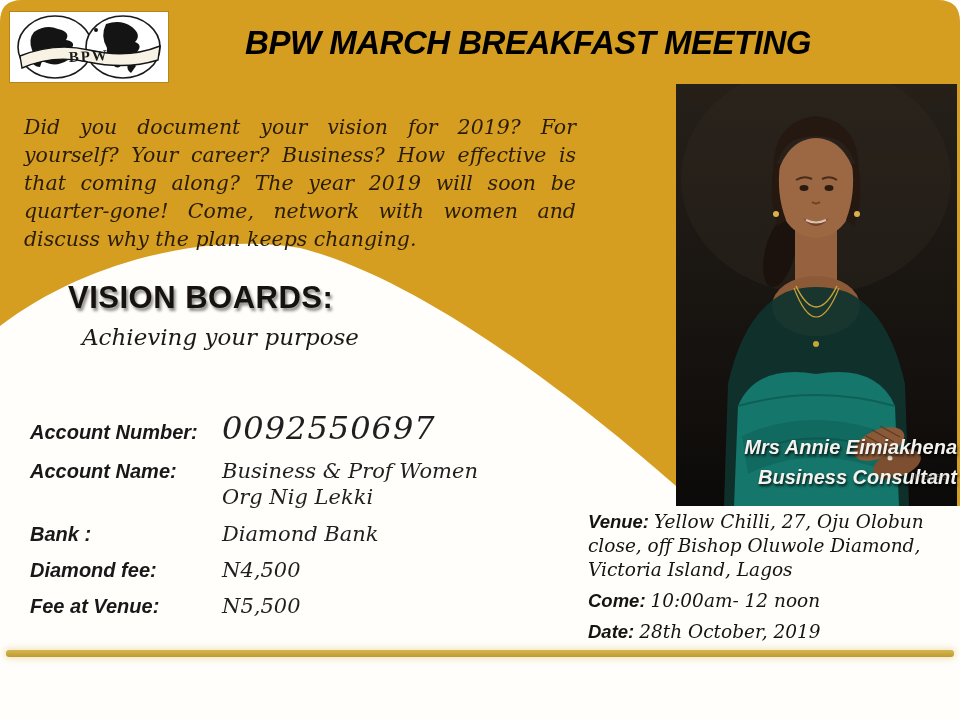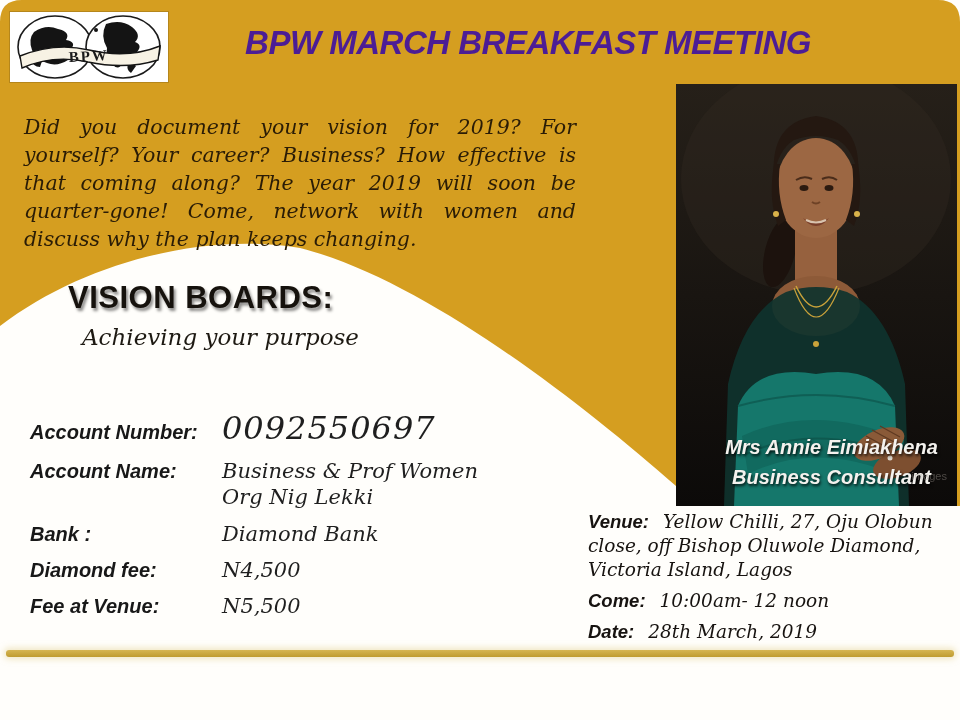--- a/index.html
+++ b/index.html
@@ -2,21 +2,21 @@
 <html><head>
 <meta charset="utf-8">
 <style>
   html,body{margin:0;padding:0;background:#ffffff;}
   .flyer{position:relative;width:960px;height:720px;overflow:hidden;background:#fffefb;
          font-family:"Liberation Sans",sans-serif;}
   .bg-svg{position:absolute;left:0;top:0;pointer-events:none;}
 
   
   .banner-title{position:absolute;left:0;right:0;top:24px;text-align:center;padding-left:96px;
-    font:italic bold 33px "Liberation Sans",sans-serif;letter-spacing:-.5px;color:#4c1d95;margin:0;}
+    font:italic bold 33px "Liberation Sans",sans-serif;letter-spacing:-.5px;color:#000000;margin:0;}
   .logo-box{position:absolute;left:10px;top:12px;width:158px;height:70px;background:#ffffff;
     box-shadow:0 0 0 1px rgba(0,0,0,.15);}
 
   
   .intro{position:absolute;left:24px;top:114px;width:552px;margin:0;text-align:justify;
     font:italic 20.5px/1.36 "DejaVu Serif",serif;color:#2A1C06;}
 
   
   .vision{position:absolute;left:68px;top:280px;}
   .vision h2{margin:0;font:italic 900 31px "Liberation Sans",sans-serif;font-style:normal;
@@ -26,31 +26,31 @@
   
   .account{position:absolute;left:30px;top:408px;display:grid;grid-template-columns:192px auto;
     row-gap:10px;align-items:baseline;}
   .acc-label{font:italic bold 20px "Liberation Sans",sans-serif;color:#181818;}
   .acc-value{font:italic 21px/1.25 "DejaVu Serif",serif;color:#1f1f1f;white-space:pre-line;}
   .acc-value.big{font-size:32px;letter-spacing:1px;}
 
   
   .photo{position:absolute;left:676px;top:84px;width:281px;height:422px;margin:0;}
   .photo svg{display:block;}
-  .caption{position:absolute;left:0;right:0;top:352px;text-align:center;padding-left:30px;}
+  .caption{position:absolute;left:0;right:0;top:352px;text-align:right;padding-left:30px;}
   .caption div{font:italic bold 20px "Liberation Sans",sans-serif;color:#f4f2ee;
     text-shadow:1px 2px 3px rgba(0,0,0,.85);margin-bottom:7px;}
   .watermark{position:absolute;right:10px;top:386px;font:11px "Liberation Sans",sans-serif;
     color:#9a938c;opacity:.45;}
 
   
   .details{position:absolute;left:588px;top:510px;width:370px;}
   .detail-line{font:italic 18.5px/1.3 "DejaVu Serif",serif;color:#171310;margin-bottom:7px;}
   .detail-line b{font-family:"Liberation Sans",sans-serif;font-weight:bold;
-    margin-right:14px;}
+    margin-right:5px;}
 
   
   .divider{position:absolute;left:6px;top:650px;width:948px;height:7px;border-radius:3px;
     background:linear-gradient(#d6b552,#bf9c30);box-shadow:0 0 6px 2px rgba(226,207,140,.5);}
 </style>
 </head>
 <body>
 
 <div class="flyer">
 
@@ -158,19 +158,19 @@
   </figure>
 
   <section class="details">
     <div class="detail-line">
       <b>Venue:</b><span>Yellow Chilli, 27, Oju Olobun close, off Bishop Oluwole Diamond, Victoria Island, Lagos</span>
     </div>
     <div class="detail-line">
       <b>Come:</b><span>10:00am- 12 noon</span>
     </div>
     <div class="detail-line">
-      <b>Date:</b><span>28th March, 2019</span>
+      <b>Date:</b><span>28th October, 2019</span>
     </div>
   </section>
 
   <div class="divider"></div>
 
 </div>
 
 </body></html>

